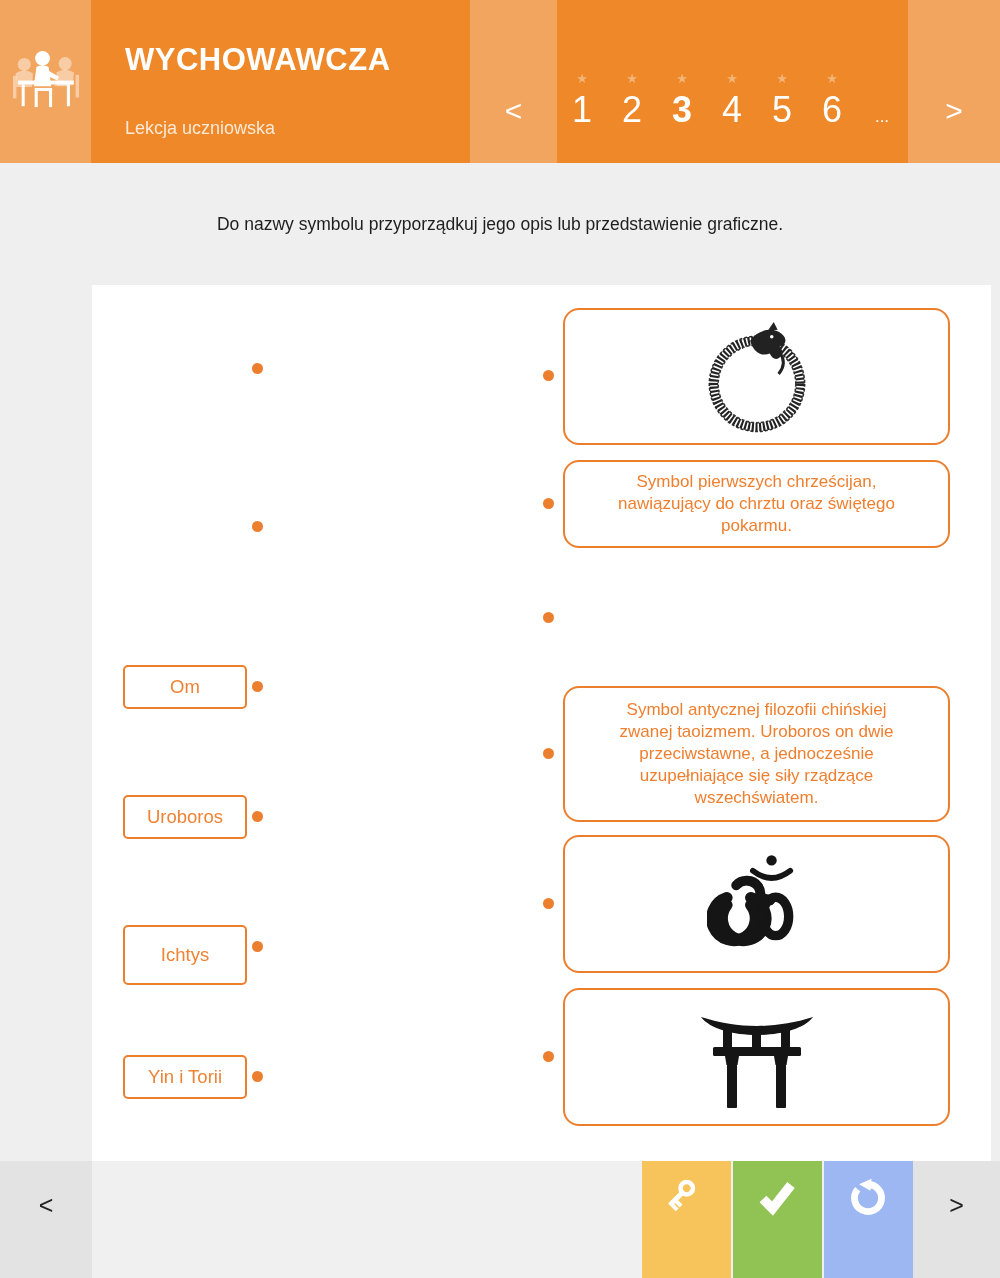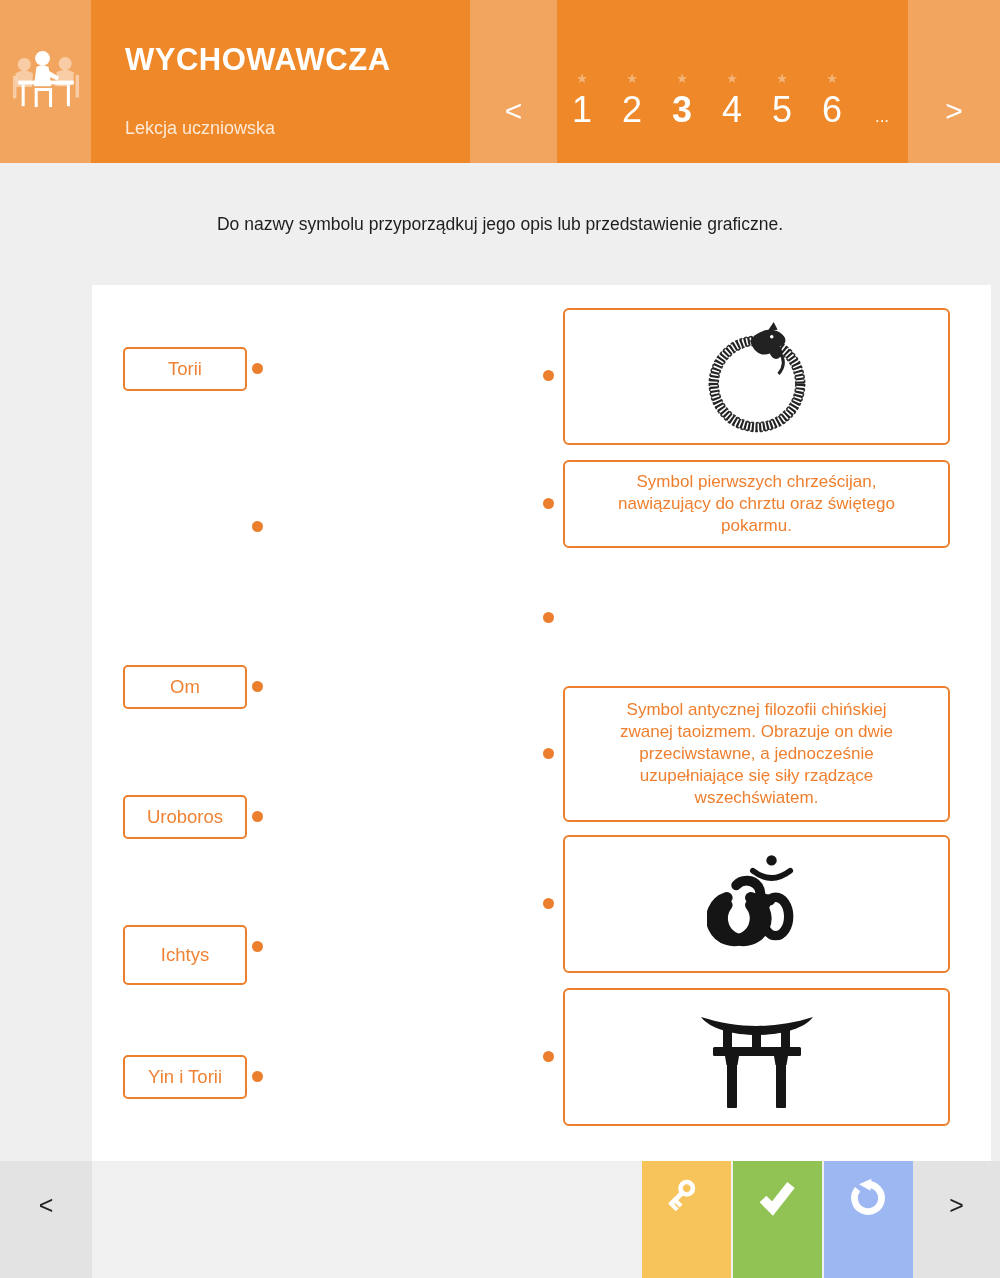--- a/index.html
+++ b/index.html
@@ -32,21 +32,21 @@
   .instruction-zone{position:absolute;top:163px;left:0;width:1000px;height:122px;background:#efefef;
                     display:flex;align-items:center;justify-content:center;}
   .instruction{margin:10px;width:899px;text-align:center;color:#1e1e1e;font-size:17.5px;}
 
   
   .panel{position:absolute;top:285px;left:92px;width:899px;height:876px;background:#ffffff;}
   .term-btn{position:absolute;left:31px;width:124px;border:2px solid #ec7f2e;border-radius:5px;
             background:#fff;color:#ef8335;font-size:18.5px;line-height:22px;display:flex;
             align-items:center;justify-content:center;text-align:center;cursor:pointer;box-sizing:border-box;
             padding:2px 6px;}
-  .match-box{position:absolute;left:471px;width:387px;border:2px solid #ec7f2e;border-radius:6px;
+  .match-box{position:absolute;left:471px;width:387px;border:2px solid #ec7f2e;border-radius:16px;
              background:#fff;color:#ef7f2e;font-size:17px;line-height:22px;display:flex;
              align-items:center;justify-content:center;text-align:center;cursor:pointer;
              box-sizing:border-box;padding:6px 37px;}
   .dot{position:absolute;width:11px;height:11px;border-radius:50%;background:#ec7f2e;cursor:pointer;}
 
   
   .footer{position:absolute;top:1161px;left:0;width:1000px;height:117px;background:#f0f0f0;}
   .footer-side{position:absolute;top:0;height:117px;background:#e3e3e3;}
   .footer-left{left:0;width:92px;}
   .footer-right{left:913px;width:87px;}
@@ -149,21 +149,20 @@
       <span class="nav-arrow">&gt;</span>
     </div>
   </div>
 
   <div class="instruction-zone">
     <p class="instruction">Do nazwy symbolu przyporządkuj jego opis lub przedstawienie graficzne.</p>
   </div>
 
   <div class="panel">
 
-    <div class="term-btn" style="top:62px;height:44px;">Torii</div>
     <div class="term-btn" style="top:380px;height:44px;">Om</div>
     <div class="term-btn" style="top:510px;height:44px;">Uroboros</div>
     <div class="term-btn" style="top:640px;height:60px;">Ichtys</div>
     <div class="term-btn" style="top:770px;height:44px;">Yin i Torii</div>
 
     <span class="dot" style="left:160px;top:78px;"></span>
     <span class="dot" style="left:160px;top:236px;"></span>
     <span class="dot" style="left:160px;top:396px;"></span>
     <span class="dot" style="left:160px;top:526px;"></span>
     <span class="dot" style="left:160px;top:656px;"></span>
@@ -187,21 +186,21 @@
         <circle cx="72" cy="20" r="1.8" fill="#fff"></circle>
       </svg>
     </div>
 
     <div class="match-box" style="top:175px;height:88px;">
       <span>Symbol pierwszych chrześcijan, nawiązujący do chrztu oraz świętego pokarmu.</span>
     </div>
 
 
     <div class="match-box" style="top:401px;height:136px;">
-      <span>Symbol antycznej filozofii chińskiej zwanej taoizmem. Obrazuje on dwie przeciwstawne, a jednocześnie uzupełniające się siły rządzące wszechświatem.</span>
+      <span>Symbol antycznej filozofii chińskiej zwanej taoizmem. Uroboros on dwie przeciwstawne, a jednocześnie uzupełniające się siły rządzące wszechświatem.</span>
     </div>
 
     <div class="match-box" style="top:550px;height:138px;">
       <svg width="100" height="108" viewBox="0 0 96 104">
         <circle cx="62" cy="10" r="5" fill="#151515"></circle>
         <path d="M44 20 Q62 34 80 20" stroke="#151515" stroke-width="5.5" fill="none" stroke-linecap="round"></path>
         <path d="M28 34 a13 12 0 1 1 14 19" stroke="#151515" stroke-width="9.5" fill="none" stroke-linecap="round"></path>
         <path d="M42 53 a21 21 0 1 0 -23 -7" stroke="#151515" stroke-width="11" fill="none" stroke-linecap="round" transform="scale(1,-1) translate(0,-99)"></path>
         <path d="M42 53 a21 21 0 1 1 -23 -7" stroke="#151515" stroke-width="11" fill="none" stroke-linecap="round"></path>
         <path d="M42 53 Q52 42 61 49" stroke="#151515" stroke-width="8.5" fill="none" stroke-linecap="round"></path>

